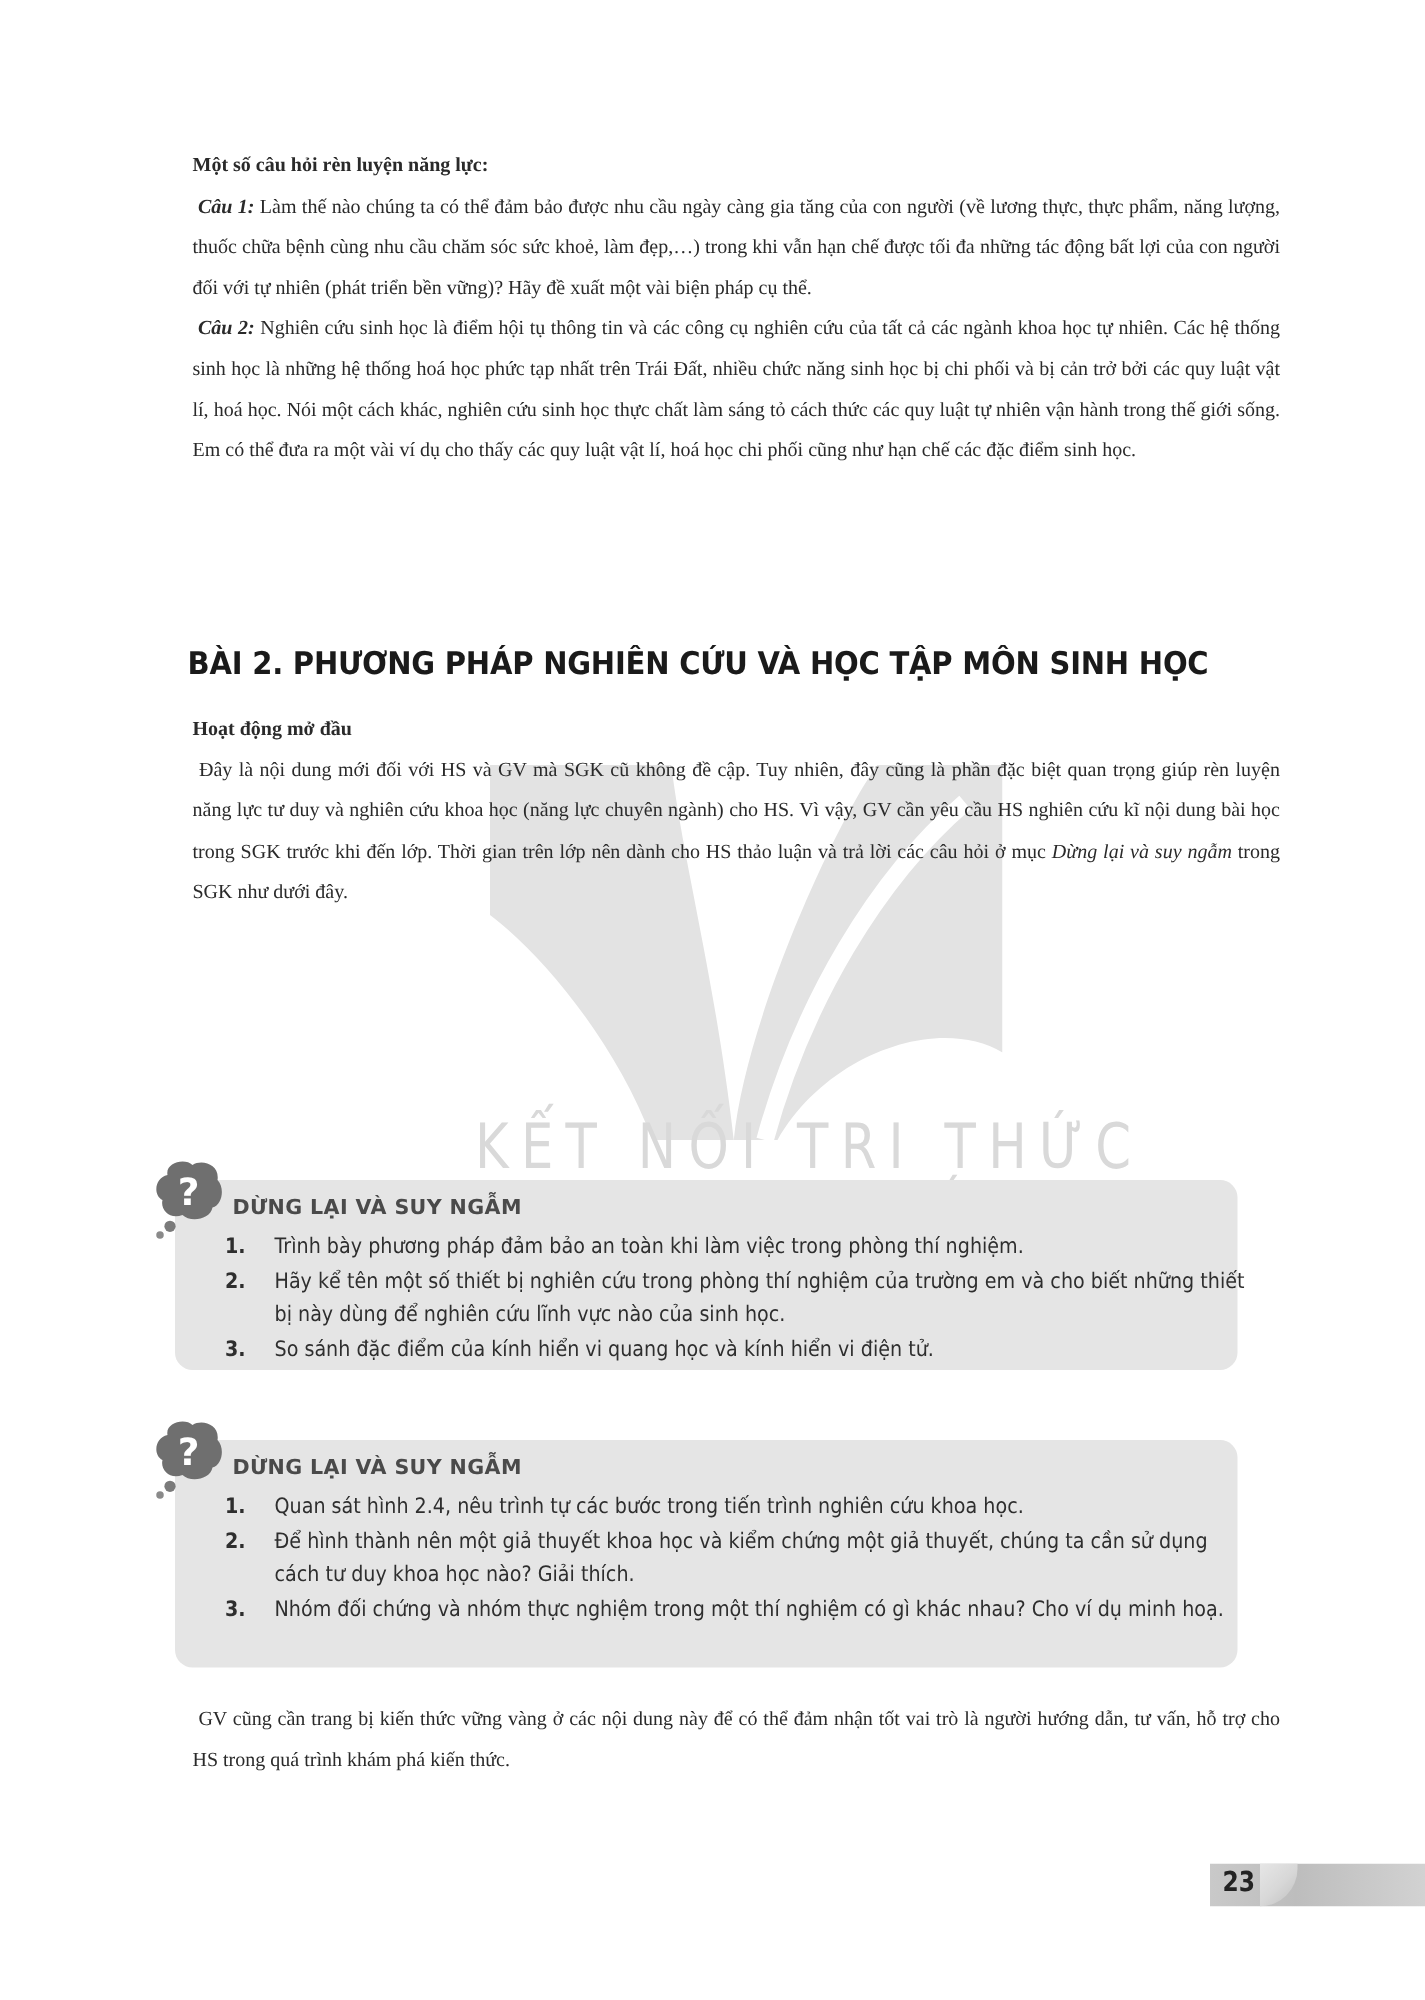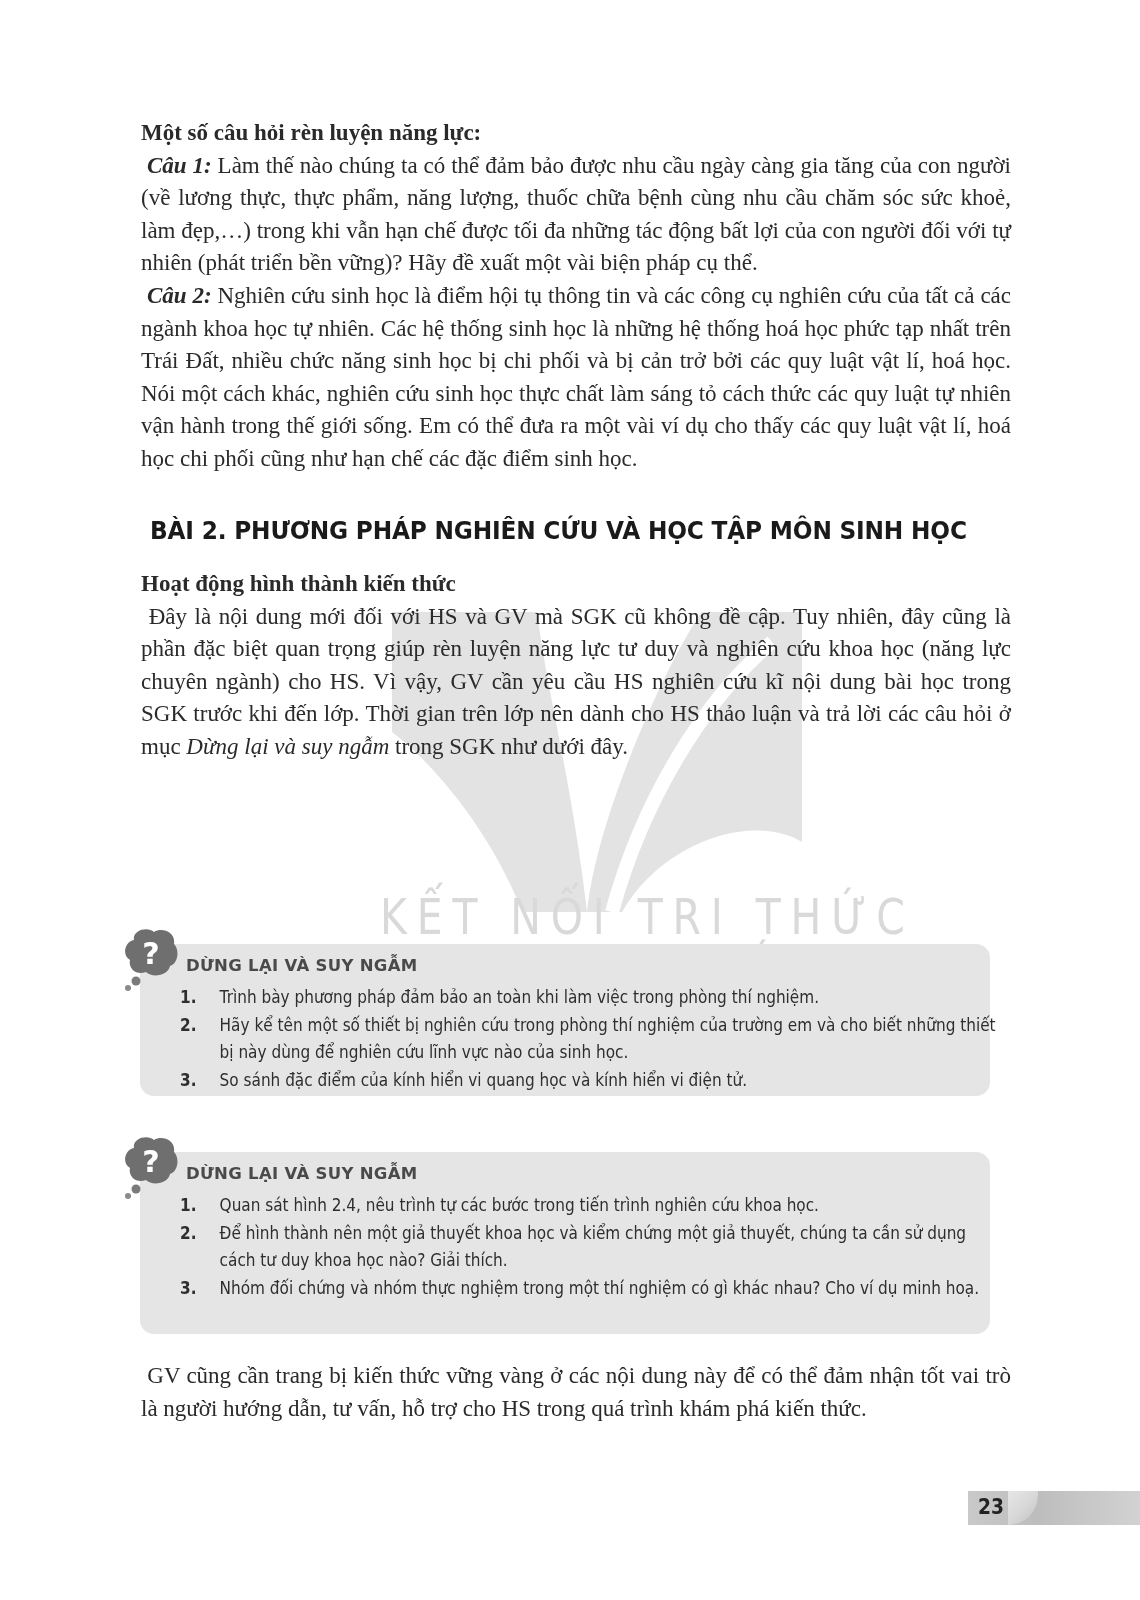--- a/index.html
+++ b/index.html
@@ -10,21 +10,21 @@
   .page { position: absolute; left: 0; top: 0; width: 1140px; height: 1600px; }
 
   
   .wm-logo { position: absolute; left: 372px; top: 612px; width: 430px; height: 310px; z-index: 0; }
   .wm-text { position: absolute; z-index: 0; font-family: "DejaVu Sans", sans-serif; color: #d9d9d9;
     font-size: 50px; letter-spacing: 12px; font-weight: normal; transform: scaleX(0.82); transform-origin: left top; }
   .wm-1 { left: 380px; top: 888px; }
   .wm-2 { left: 390px; top: 945px; }
 
   .content { position: absolute; left: 0; top: 0; width: 1140px; z-index: 1; }
-  .para { position: absolute; left: 141px; width: 870px; font-size: 23px; line-height: 32.6px; text-align: justify; }
+  .para { position: absolute; left: 154px; width: 870px; font-size: 16px; line-height: 32.6px; text-align: justify; }
   .para p { margin: 0; }
   .bold { font-weight: bold; }
   .ital { font-style: italic; }
   .lab { font-weight: bold; font-style: italic; }
 
   .lesson-title { position: absolute; left: 150px; top: 516px; font-family: "DejaVu Sans", sans-serif;
     font-weight: bold; font-size: 25px; color: #1a1a1a; letter-spacing: -0.2px; transform: scaleX(0.93); transform-origin: left top; white-space: nowrap; }
 
   .box { position: absolute; left: 140px; width: 850px; background: #e5e5e5; border-radius: 14px; }
   .box1 { top: 944px; height: 152px; }
@@ -60,21 +60,21 @@
 
     <div class="para" style="top:117px;">
       <p class="bold">Một số câu hỏi rèn luyện năng lực:</p>
       <p>&nbsp;<span class="lab">Câu 1:</span><span> Làm thế nào chúng ta có thể đảm bảo được nhu cầu ngày càng gia tăng của con người (về lương thực, thực phẩm, năng lượng, thuốc chữa bệnh cùng nhu cầu chăm sóc sức khoẻ, làm đẹp,…) trong khi vẫn hạn chế được tối đa những tác động bất lợi của con người đối với tự nhiên (phát triển bền vững)? Hãy đề xuất một vài biện pháp cụ thể.</span></p>
       <p>&nbsp;<span class="lab">Câu 2:</span><span> Nghiên cứu sinh học là điểm hội tụ thông tin và các công cụ nghiên cứu của tất cả các ngành khoa học tự nhiên. Các hệ thống sinh học là những hệ thống hoá học phức tạp nhất trên Trái Đất, nhiều chức năng sinh học bị chi phối và bị cản trở bởi các quy luật vật lí, hoá học. Nói một cách khác, nghiên cứu sinh học thực chất làm sáng tỏ cách thức các quy luật tự nhiên vận hành trong thế giới sống. Em có thể đưa ra một vài ví dụ cho thấy các quy luật vật lí, hoá học chi phối cũng như hạn chế các đặc điểm sinh học.</span></p>
     </div>
 
     <div class="lesson-title">BÀI 2. PHƯƠNG PHÁP NGHIÊN CỨU VÀ HỌC TẬP MÔN SINH HỌC</div>
 
     <div class="para" style="top:568px;">
-      <p class="bold">Hoạt động hình thành kiến thức</p>
+      <p class="bold">Hoạt động mở đầu</p>
       <p>&nbsp;<span>Đây là nội dung mới đối với HS và GV mà SGK cũ không đề cập. Tuy nhiên, đây cũng là phần đặc biệt quan trọng giúp rèn luyện năng lực tư duy và nghiên cứu khoa học (năng lực chuyên ngành) cho HS. Vì vậy, GV cần yêu cầu HS nghiên cứu kĩ nội dung bài học trong SGK trước khi đến lớp. Thời gian trên lớp nên dành cho HS thảo luận và trả lời các câu hỏi ở mục </span><span class="ital">Dừng lại và suy ngẫm</span><span> trong SGK như dưới đây.</span></p>
     </div>
 
     <div class="box box1">
       <svg class="box-icon" viewBox="0 0 58 66">
         <circle cx="6" cy="60" r="3" fill="#8a8a8a"></circle>
         <circle cx="14" cy="53" r="4.5" fill="#7a7a7a"></circle>
         <path d="M12 12 C10 2 26 -2 32 4 C40 -1 54 4 52 16 C58 22 56 36 48 38 C46 48 30 50 24 44 C14 48 6 40 8 32 C0 28 2 14 12 12 Z" fill="#6f6f6f"></path>
         <text x="29" y="36" text-anchor="middle" font-family="DejaVu Sans, sans-serif" font-weight="bold" font-size="30" fill="#ffffff">?</text>
       </svg>

